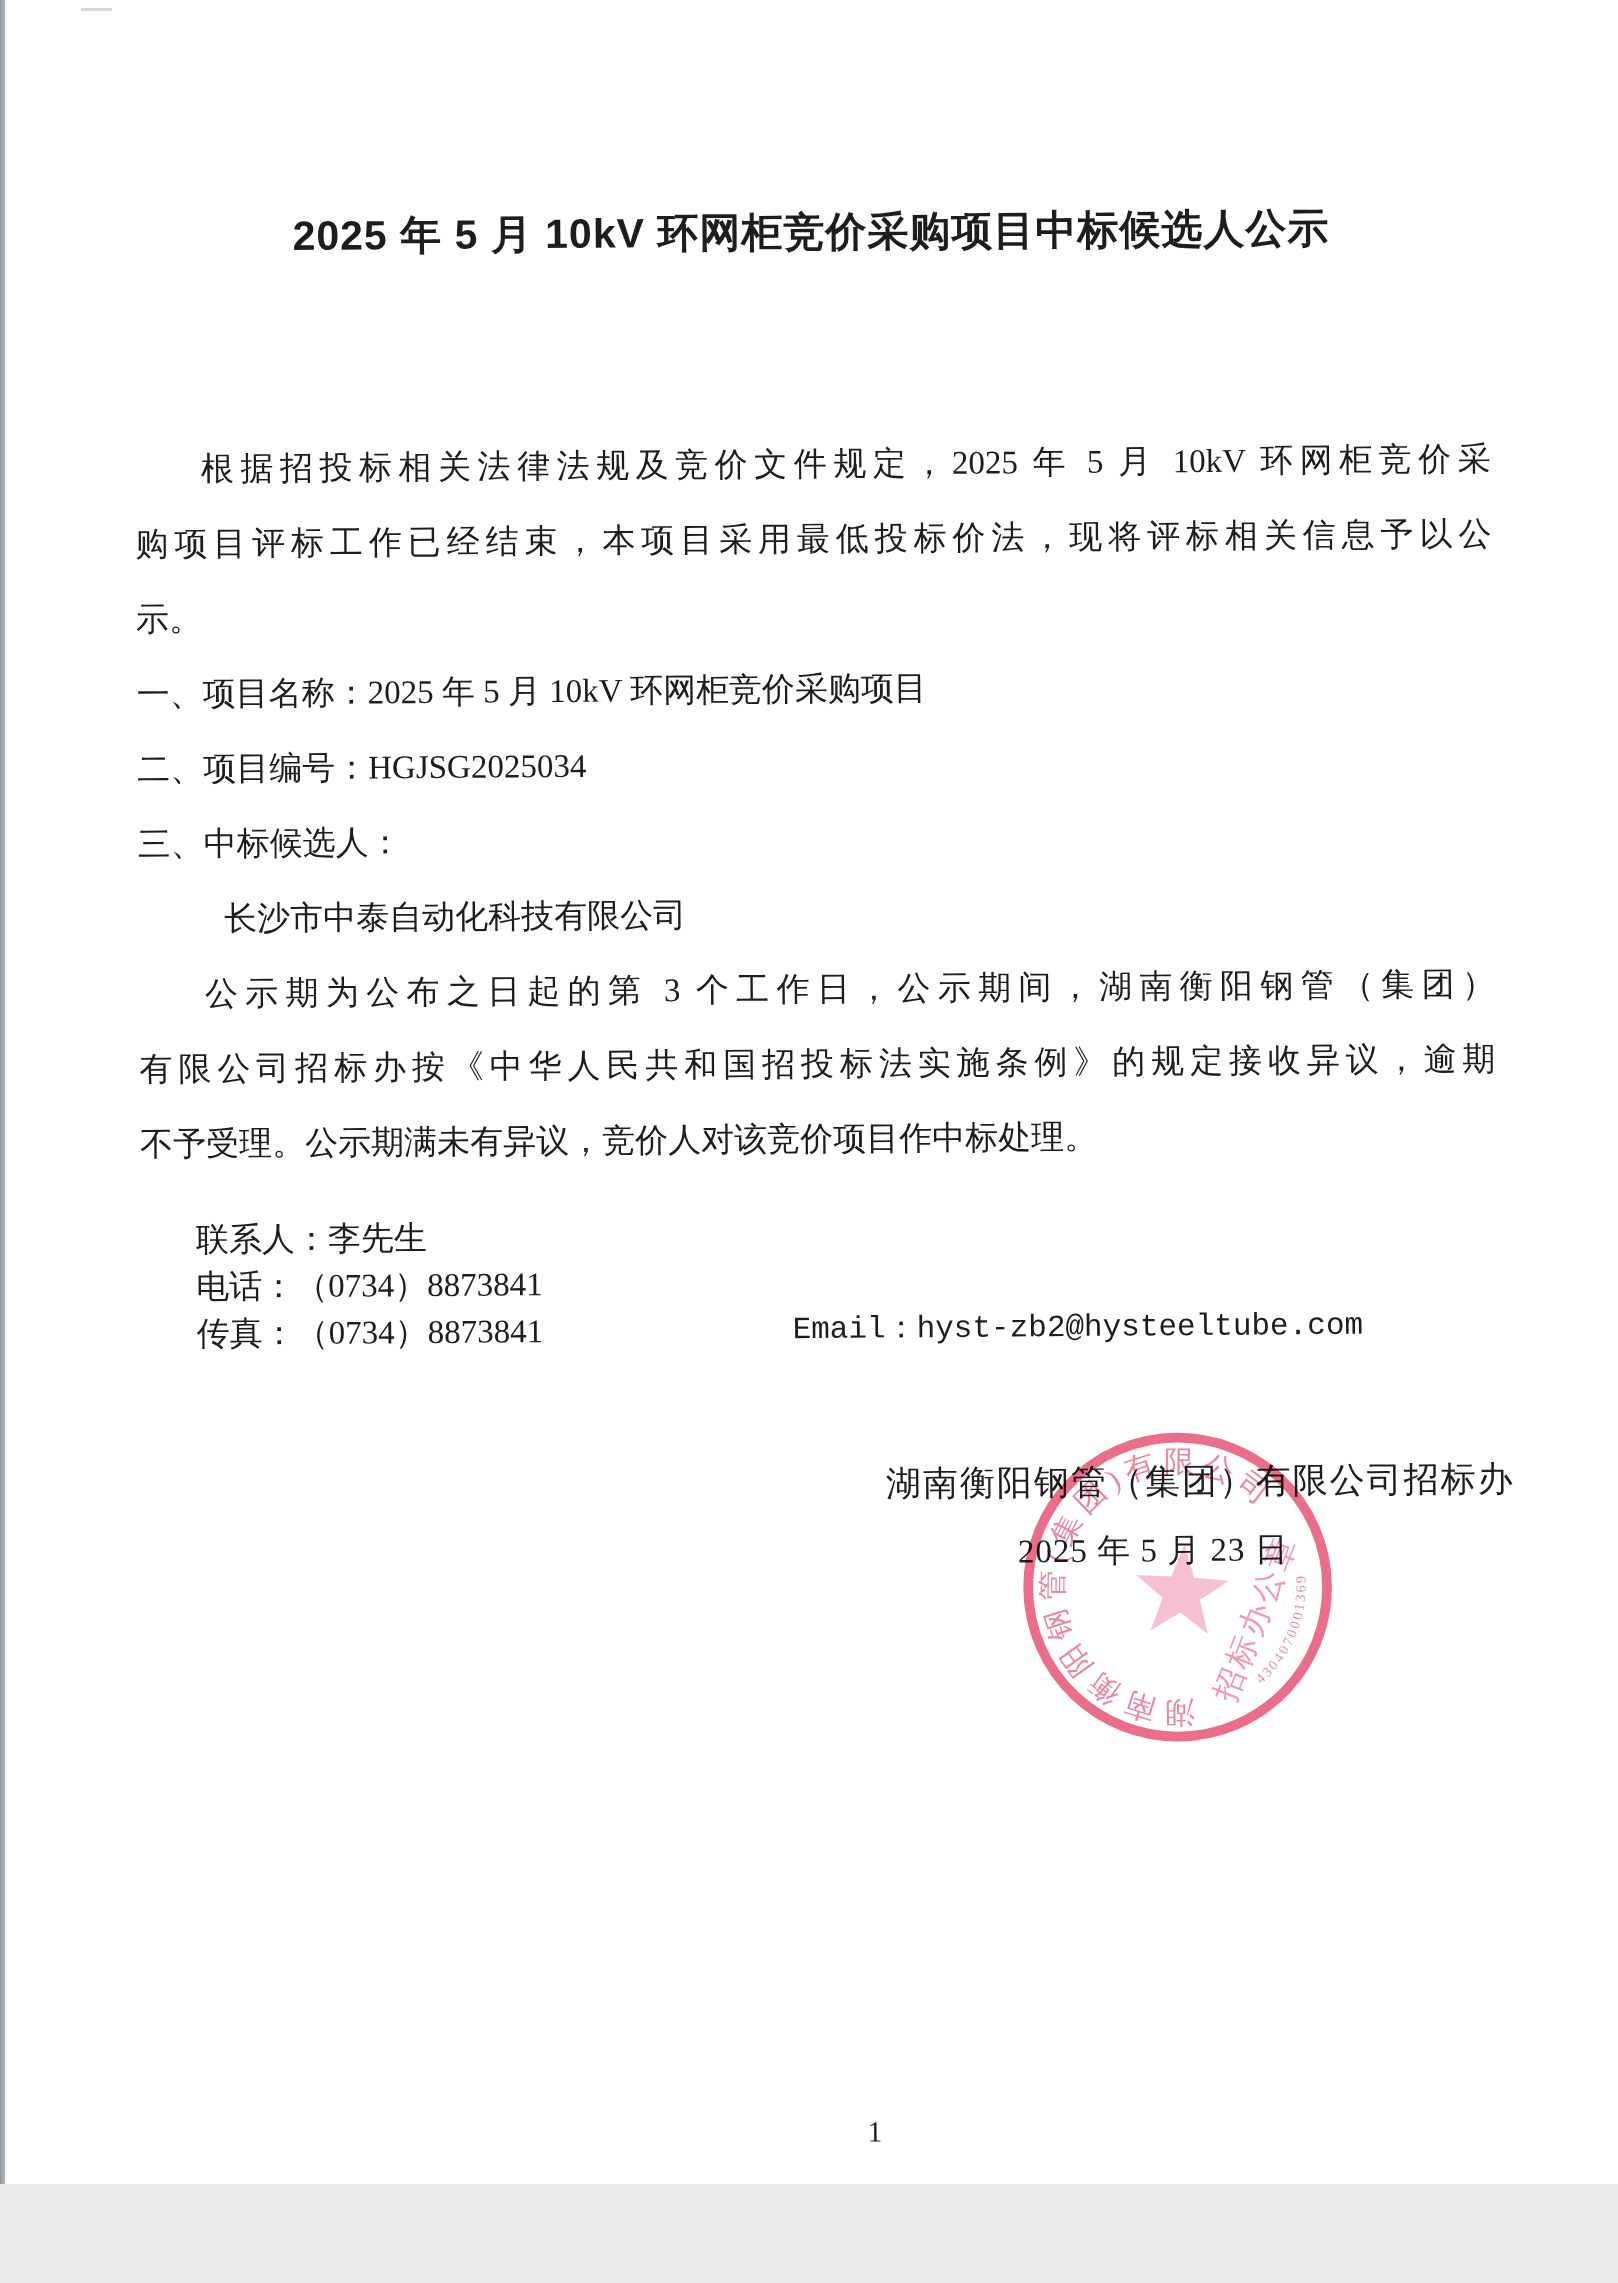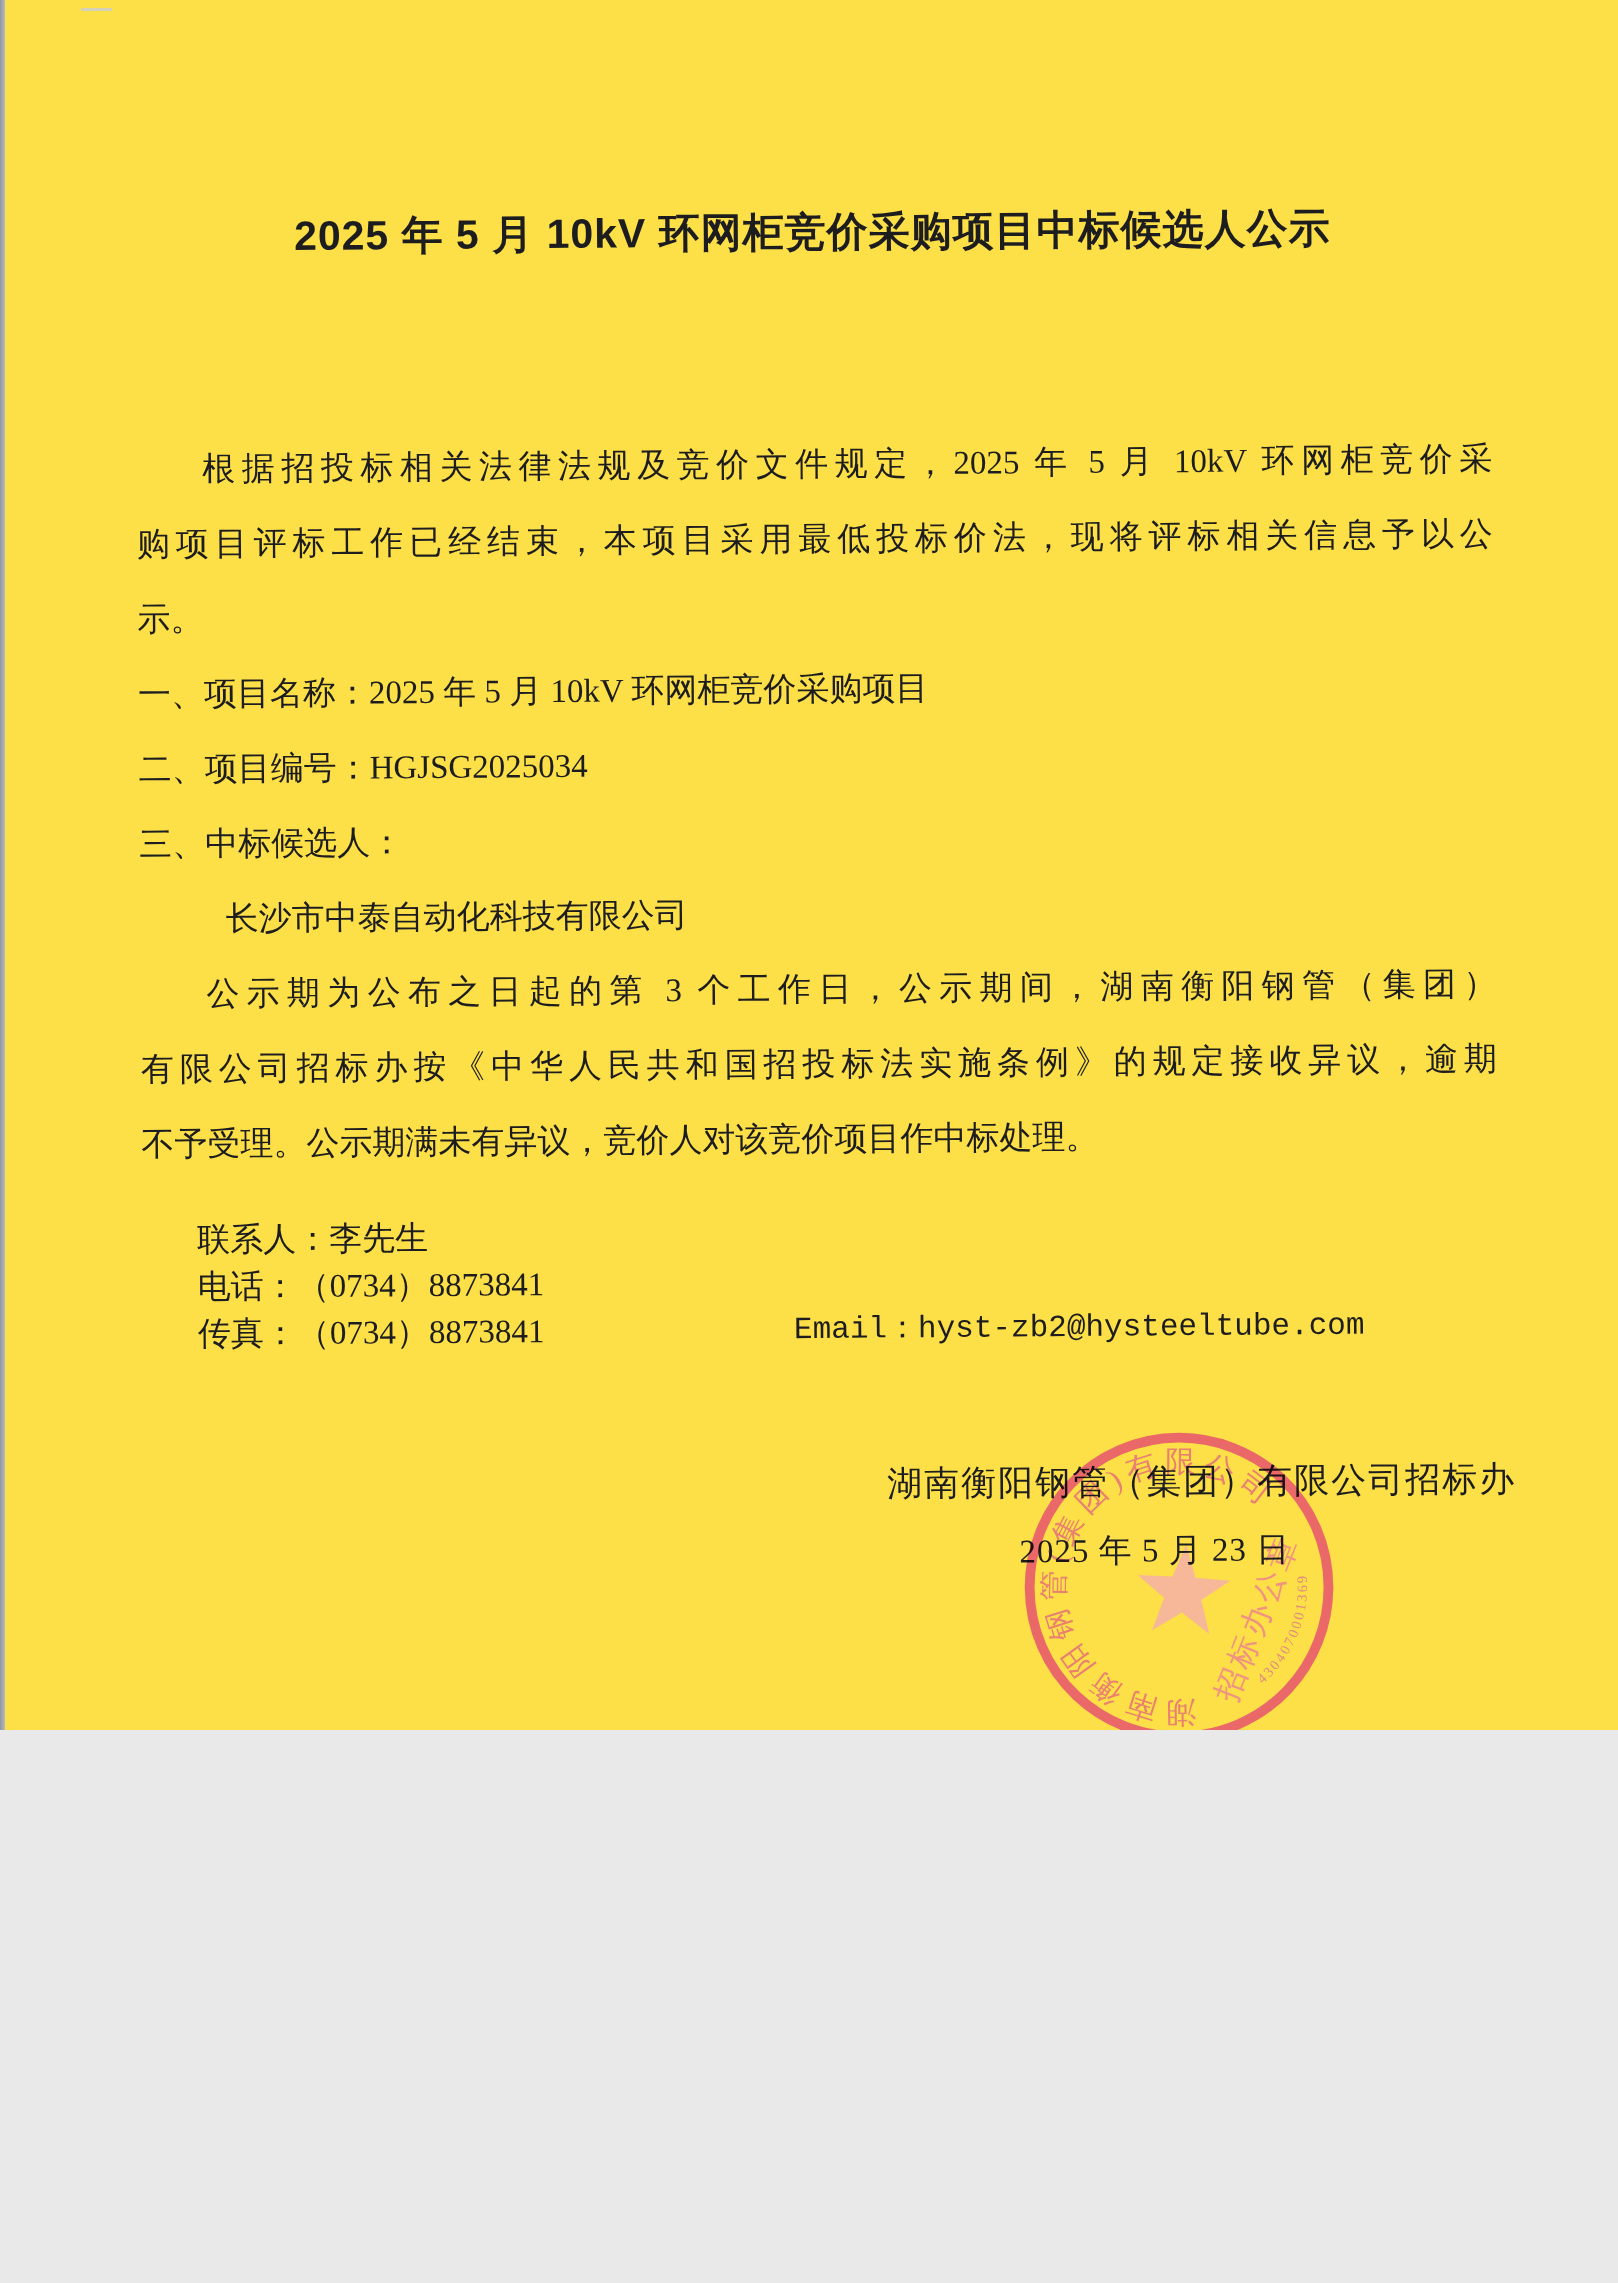--- a/index.html
+++ b/index.html
@@ -1,19 +1,19 @@
 <!DOCTYPE html>
 <html><head>
 <meta charset="utf-8">
 <style>
   html,body{margin:0;padding:0;background:#e9e9e9;}
   #page{
     position:relative;
-    width:1619px;height:1730px;
-    background:#fde047;
+    width:1619px;height:2184px;
+    background:#ffffff;
     overflow:hidden;
     font-family:"Liberation Serif","DejaVu Serif",serif;
     color:#1d1d1f;
   }
   #scan-edge-left{
     position:absolute;left:0;top:0;width:4.9px;height:100%;
     background:linear-gradient(to right,#8f959d,#b4bac2);
   }
   #scan-mark-top{
     position:absolute;left:81px;top:7.8px;width:31px;height:2.9px;

